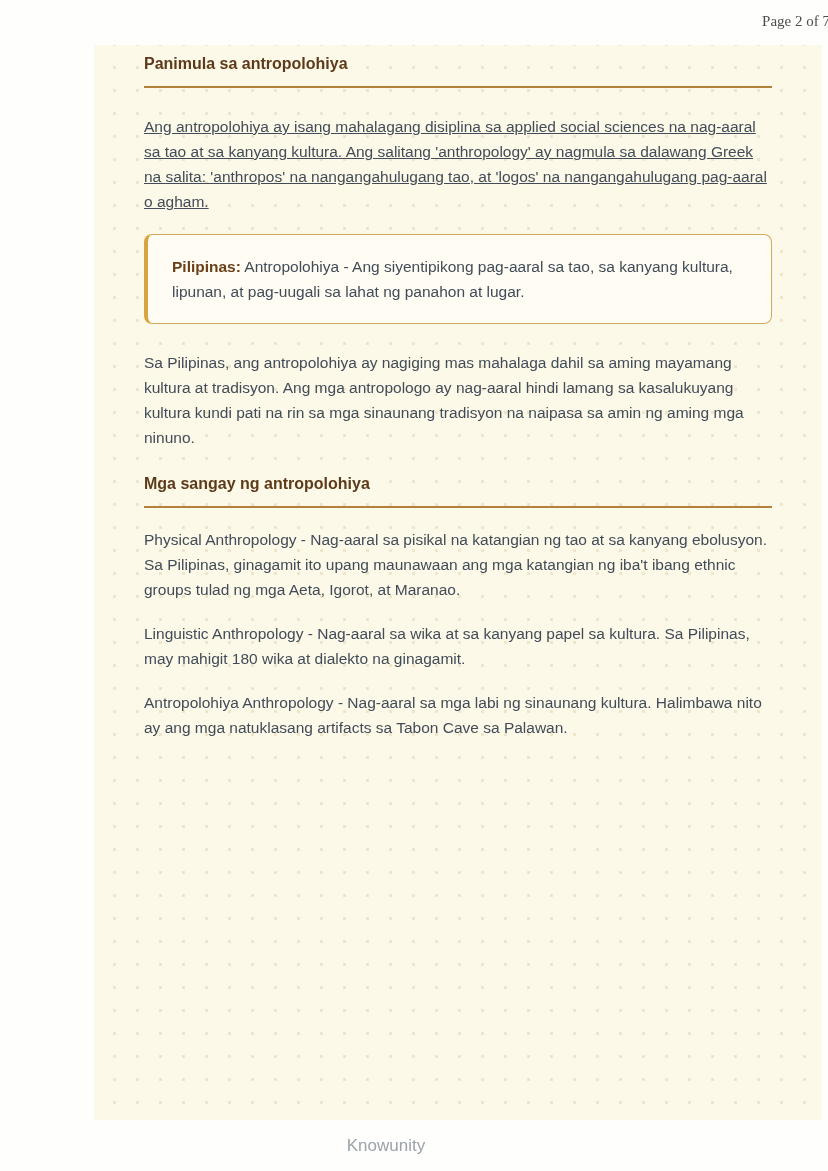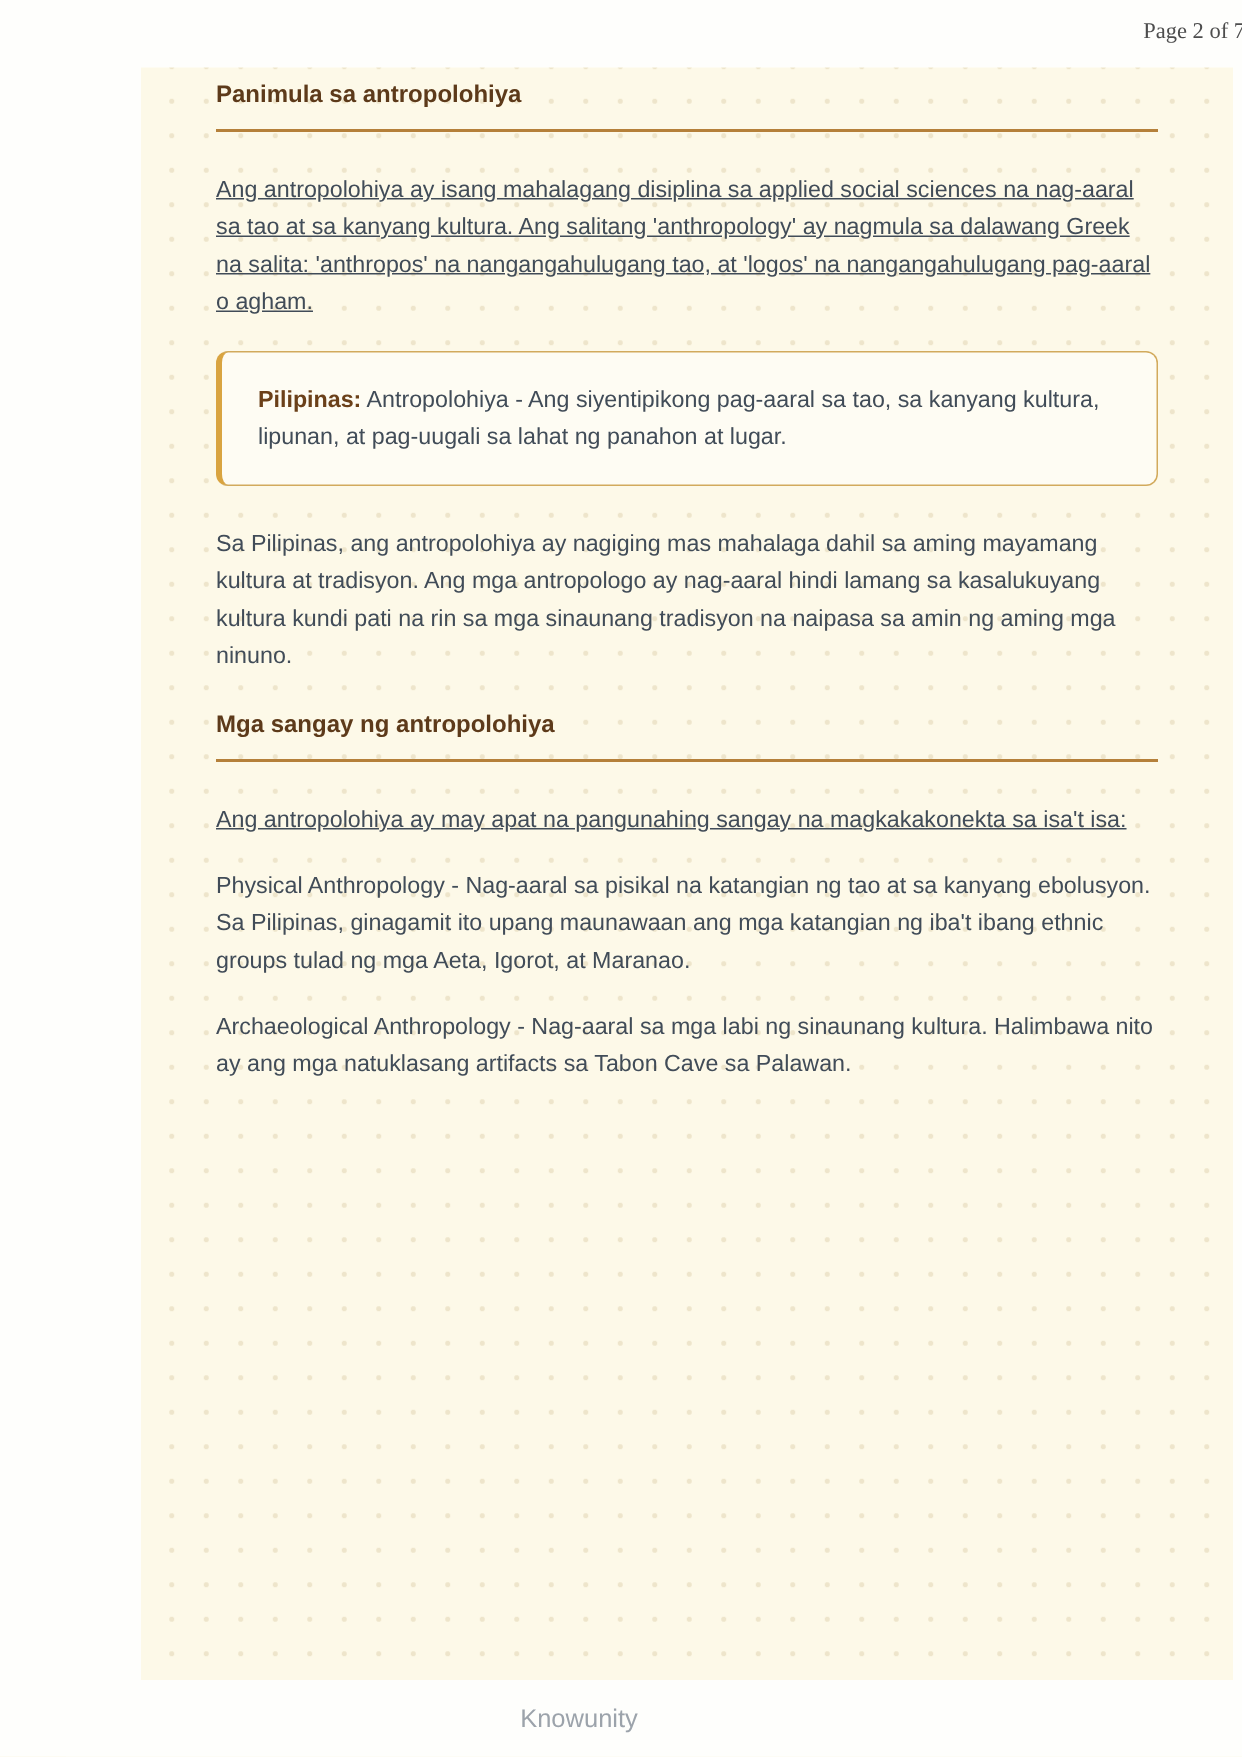--- a/index.html
+++ b/index.html
@@ -96,27 +96,27 @@
       <p class="para after-heading">Ang antropolohiya ay isang mahalagang disiplina sa applied social sciences na nag-aaral sa tao at sa kanyang kultura. Ang salitang 'anthropology' ay nagmula sa dalawang Greek na salita: 'anthropos' na nangangahulugang tao, at 'logos' na nangangahulugang pag-aaral o agham.</p>
 
       <div class="definition-box">
         <p class="para def-para"><span class="def-label">Pilipinas:</span><span> Antropolohiya - Ang siyentipikong pag-aaral sa tao, sa kanyang kultura, lipunan, at pag-uugali sa lahat ng panahon at lugar.</span></p>
       </div>
 
       <p class="para">Sa Pilipinas, ang antropolohiya ay nagiging mas mahalaga dahil sa aming mayamang kultura at tradisyon. Ang mga antropologo ay nag-aaral hindi lamang sa kasalukuyang kultura kundi pati na rin sa mga sinaunang tradisyon na naipasa sa amin ng aming mga ninuno.</p>
 
       <h2 class="section-heading heading-gap">Mga sangay ng antropolohiya</h2>
 
-      <p class="para after-heading">Ang antropolohiya ay may apat na pangunahing sangay na magkakakonekta sa isa't isa:</p>
 
       <p class="para">Physical Anthropology - Nag-aaral sa pisikal na katangian ng tao at sa kanyang ebolusyon. Sa Pilipinas, ginagamit ito upang maunawaan ang mga katangian ng iba't ibang ethnic groups tulad ng mga Aeta, Igorot, at Maranao.</p>
 
 
+      <p class="para">Linguistic Anthropology - Nag-aaral sa wika at sa kanyang papel sa kultura. Sa Pilipinas, may mahigit 180 wika at dialekto na ginagamit.</p>
 
-      <p class="para">Archaeological Anthropology - Nag-aaral sa mga labi ng sinaunang kultura. Halimbawa nito ay ang mga natuklasang artifacts sa Tabon Cave sa Palawan.</p>
+      <p class="para">Antropolohiya Anthropology - Nag-aaral sa mga labi ng sinaunang kultura. Halimbawa nito ay ang mga natuklasang artifacts sa Tabon Cave sa Palawan.</p>
 
     </div>
   </div>
 
   <div class="footer">
     <span>Knowunity</span>
   </div>
 
 </div>
 

